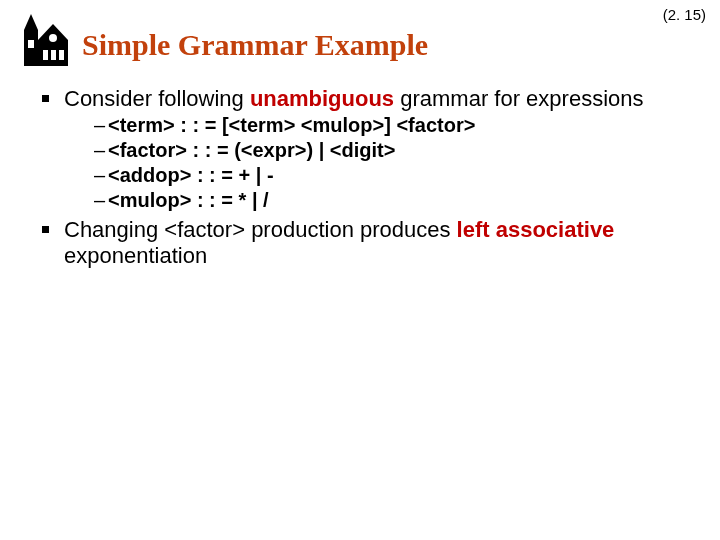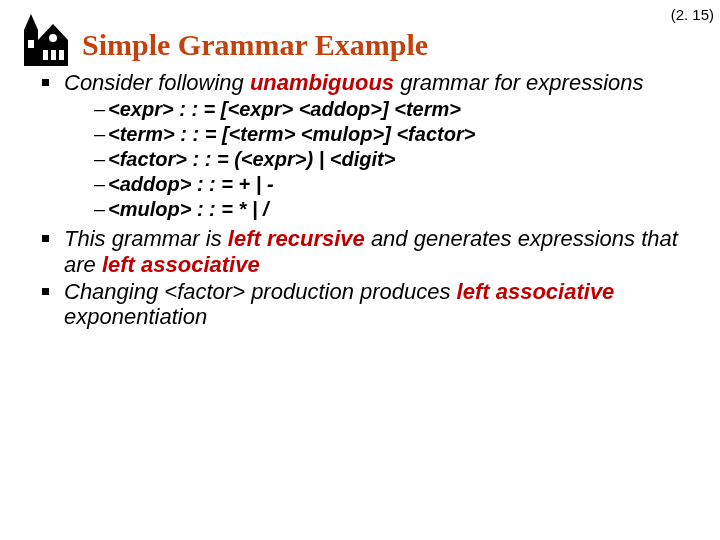--- a/index.html
+++ b/index.html
@@ -32,27 +32,26 @@
   .title {
     font-family: "Times New Roman", Times, serif;
     font-weight: bold;
     font-size: 30px;
     color: #c2410c;
     margin-top: 18px;
   }
   .slide-number {
     position: absolute;
     top: 6px;
-    right: 6px;
+    right: 14px;
     font-size: 15px;
     font-family: Arial, sans-serif;
   }
   .content {
-    margin-top: 2px;
-    font-style: italic;
+    margin-top: 18px;
   }
   ul.top {
     list-style: none;
     margin: 0;
     padding: 0 0 0 22px;
   }
   ul.top > li {
     position: relative;
     padding-left: 24px;
     font-size: 22px;
@@ -116,28 +115,24 @@
       </svg>
     </div>
     <div class="title">Simple Grammar Example</div>
   </div>
 
   <div class="content">
     <ul class="top">
       <li>
         <span>Consider following </span><span class="hl">unambiguous</span><span> grammar for expressions</span>
         <ul class="sub">
-          <li>&lt;expr&gt; : : = [&lt;expr&gt; &lt;addop&gt;] &lt;term&gt;</li>
           <li>&lt;term&gt; : : = [&lt;term&gt; &lt;mulop&gt;] &lt;factor&gt;</li>
           <li>&lt;factor&gt; : : = (&lt;expr&gt;) | &lt;digit&gt;</li>
           <li>&lt;addop&gt; : : = + | -</li>
           <li>&lt;mulop&gt; : : = * | /</li>
         </ul>
-      </li>
-      <li>
-        <span>This grammar is </span><span class="hl">left recursive</span><span> and generates expressions that are </span><span class="hl">left associative</span>
       </li>
       <li>
         <span>Changing &lt;factor&gt; production produces </span><span class="hl">left associative</span><span> exponentiation</span>
       </li>
     </ul>
   </div>
 </div>
 
 </body></html>

